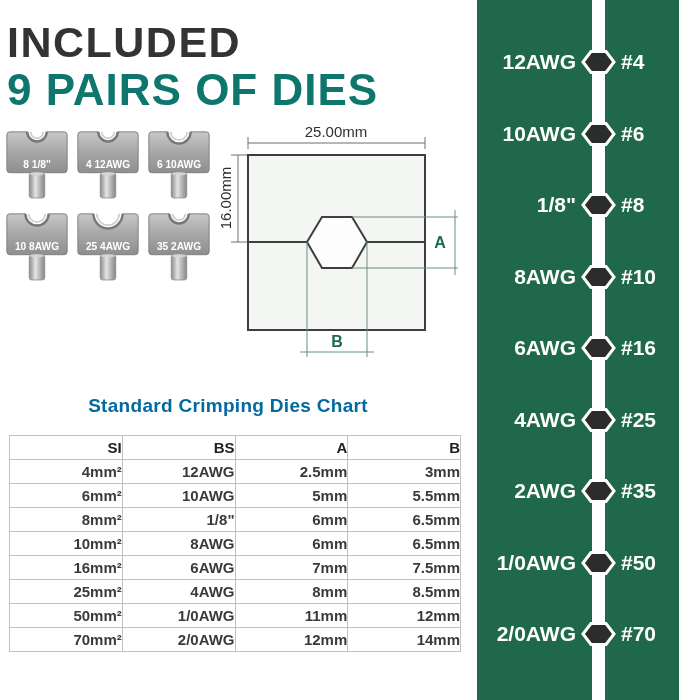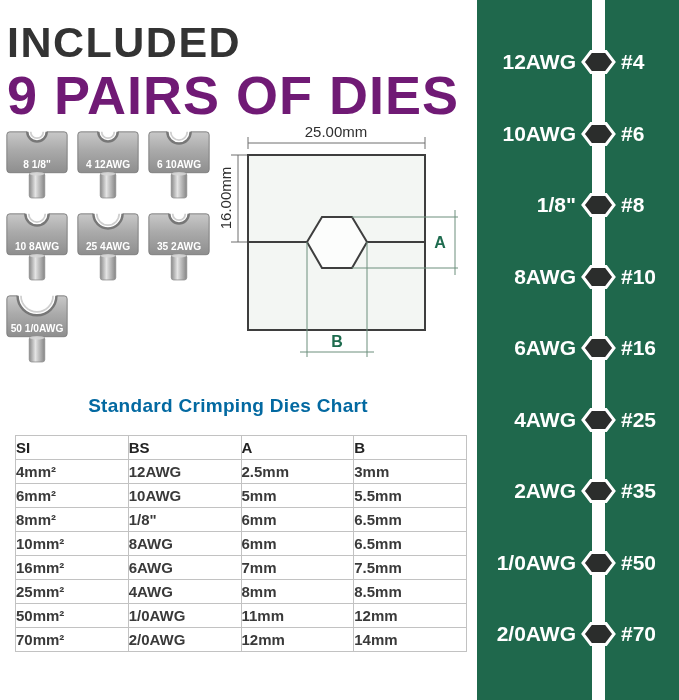--- a/index.html
+++ b/index.html
@@ -3,39 +3,39 @@
 <meta charset="utf-8">
 <style>
   html,body{margin:0;padding:0}
   body{
     width:679px;height:700px;position:relative;overflow:hidden;
     background:#ffffff;font-family:"Liberation Sans",sans-serif;
   }
   
   .title-block{position:absolute;left:7px;top:19px;font-weight:bold;line-height:1.09;white-space:nowrap}
   .title-line1{font-size:43px;letter-spacing:1.5px;color:#333333}
-  .title-line2{font-size:54px;letter-spacing:1px;color:#701a75}
+  .title-line2{font-size:44px;letter-spacing:1px;color:#0f766e}
   
   .dies-grid{
     position:absolute;left:1px;top:122px;width:213px;
     display:grid;grid-template-columns:repeat(3,71px);grid-auto-rows:82px;
     justify-items:center;align-items:start;
   }
   .die{width:70px;height:80px}
   
   .diagram{position:absolute;left:210px;top:115px}
   
   .chart-title{
     position:absolute;left:0;top:395px;width:456px;text-align:center;
     font-size:19px;font-weight:bold;color:#0369a1;letter-spacing:.3px;
   }
   .dies-table{
-    position:absolute;left:15px;top:435px;width:452px;
+    position:absolute;left:9px;top:435px;width:452px;
     border-collapse:collapse;table-layout:fixed;
-    font-size:15px;color:#3a3a3a;text-align:left;
+    font-size:15px;color:#3a3a3a;text-align:right;
   }
   .dies-table th,.dies-table td{border:1px solid #c2c2c2;height:23px;padding:0;font-weight:bold}
   .dies-table th{font-weight:bold;color:#222222}
   
   .panel{position:absolute;left:477px;top:0;width:202px;height:700px;background:#1f684c}
   .panel-line{position:absolute;left:115px;top:0;width:13px;height:700px;background:#ffffff}
   .pair-row{
     position:absolute;left:0;width:202px;height:30px;
     display:flex;align-items:center;
     color:#ffffff;font-weight:bold;font-size:21px;white-space:nowrap;
@@ -116,29 +116,20 @@
     </svg></div>
     <div class="die"><svg width="70" height="80" viewBox="0 0 72 80">
       <rect x="5" y="9" width="62" height="42" rx="3" fill="url(#metalGrad)" stroke="#7e7e7e" stroke-width="1"></rect>
       <path d="M 26 9 A 10 10 0 0 0 46 9 L 46 6 L 26 6 Z" fill="#ffffff"></path>
       <path d="M 26 9 A 10 10 0 0 0 46 9" fill="none" stroke="#777777" stroke-width="2.5"></path>
       <path d="M 29.5 9 A 6.5 6.5 0 0 0 42.5 9" fill="none" stroke="#cfcfcf" stroke-width="1.8"></path>
       <rect x="28" y="51" width="16" height="26" rx="2.5" fill="url(#pinGrad)" stroke="#8d8d8d" stroke-width="0.8"></rect>
       <ellipse cx="36" cy="52" rx="7.5" ry="1.8" fill="#d6d6d6" opacity="0.85"></ellipse>
       <text x="36" y="46.5" text-anchor="middle" font-size="10.5" font-weight="bold" fill="#ffffff" font-family="Liberation Sans, sans-serif">35 2AWG</text>
     </svg></div>
-    <div class="die"><svg width="70" height="80" viewBox="0 0 72 80">
-      <rect x="5" y="9" width="62" height="42" rx="3" fill="url(#metalGrad)" stroke="#7e7e7e" stroke-width="1"></rect>
-      <path d="M 16 9 A 20 20 0 0 0 56 9 L 56 6 L 16 6 Z" fill="#ffffff"></path>
-      <path d="M 16 9 A 20 20 0 0 0 56 9" fill="none" stroke="#777777" stroke-width="2.5"></path>
-      <path d="M 19.5 9 A 16.5 16.5 0 0 0 52.5 9" fill="none" stroke="#cfcfcf" stroke-width="1.8"></path>
-      <rect x="28" y="51" width="16" height="26" rx="2.5" fill="url(#pinGrad)" stroke="#8d8d8d" stroke-width="0.8"></rect>
-      <ellipse cx="36" cy="52" rx="7.5" ry="1.8" fill="#d6d6d6" opacity="0.85"></ellipse>
-      <text x="36" y="46.5" text-anchor="middle" font-size="10.5" font-weight="bold" fill="#ffffff" font-family="Liberation Sans, sans-serif">50 1/0AWG</text>
-    </svg></div>
   </div>
 
 <svg class="diagram" width="262" height="252" viewBox="210 115 262 252">
 
   <line x1="248" y1="143" x2="425" y2="143" stroke="#6f6f6f" stroke-width="1"></line>
   <line x1="248" y1="137" x2="248" y2="149" stroke="#6f6f6f" stroke-width="1"></line>
   <line x1="425" y1="137" x2="425" y2="149" stroke="#6f6f6f" stroke-width="1"></line>
   <text x="336" y="137" text-anchor="middle" font-size="15" fill="#2f2f2f">25.00mm</text>
 
   <line x1="238" y1="155" x2="238" y2="242" stroke="#6f6f6f" stroke-width="1"></line>

